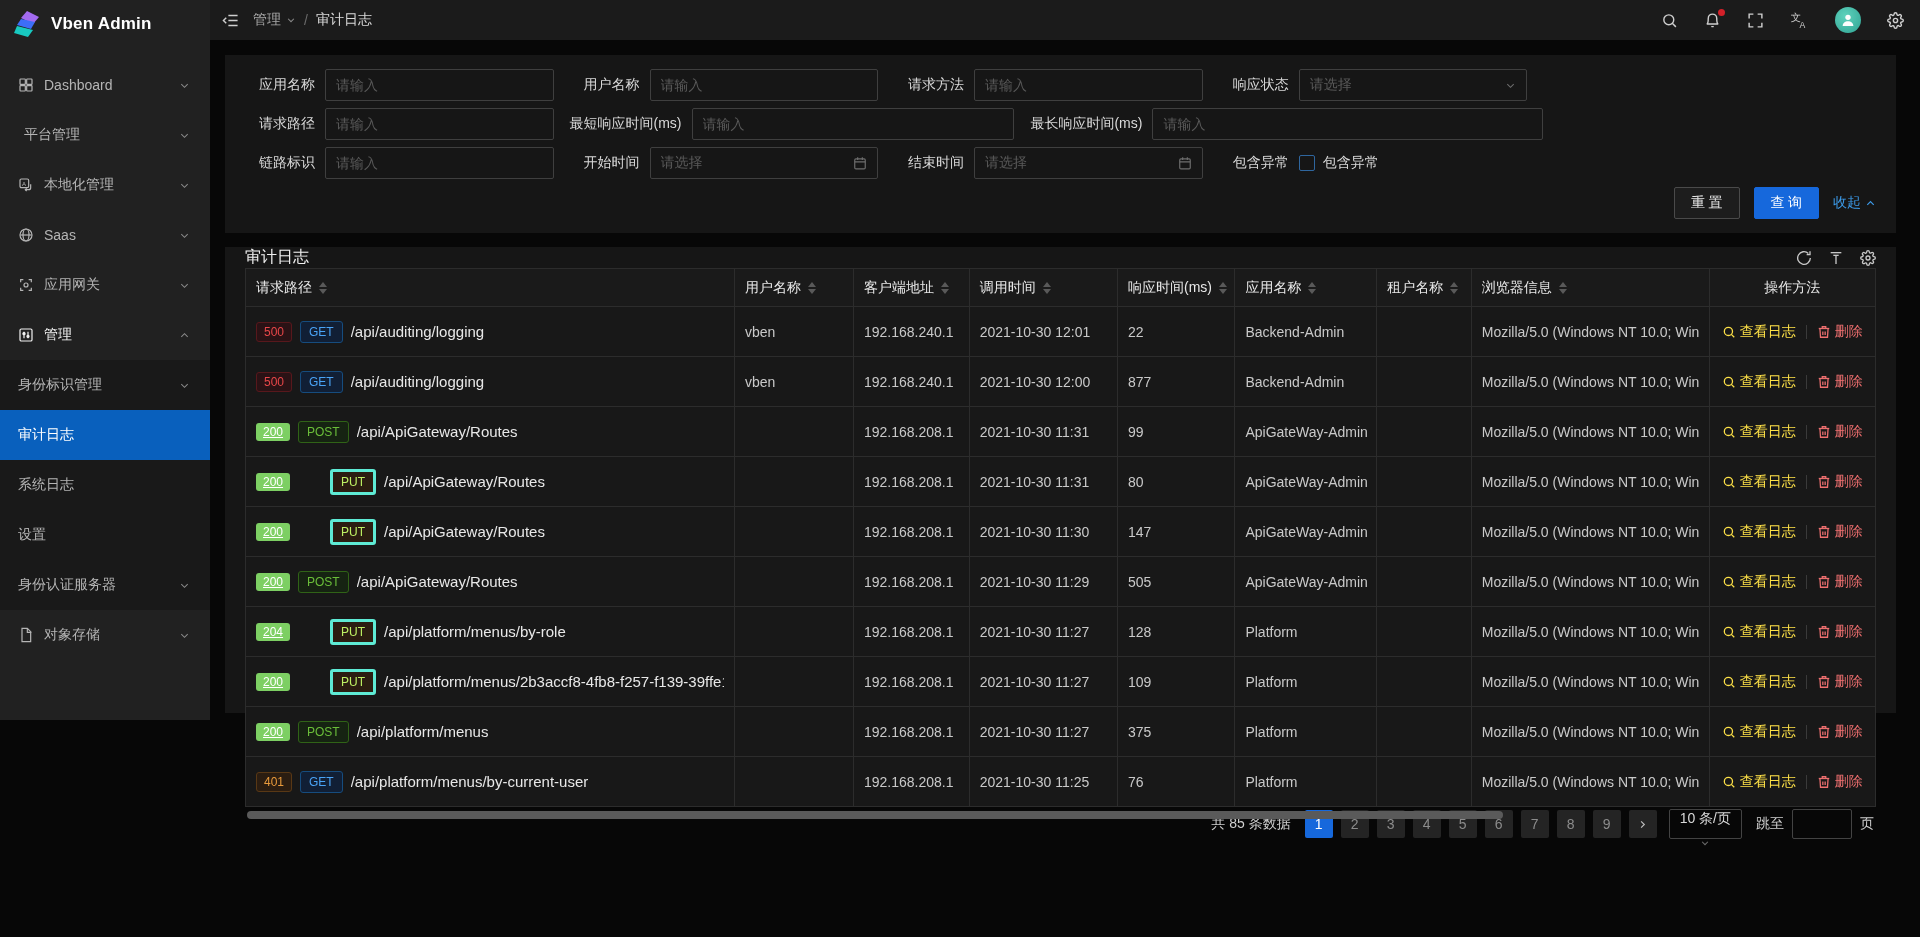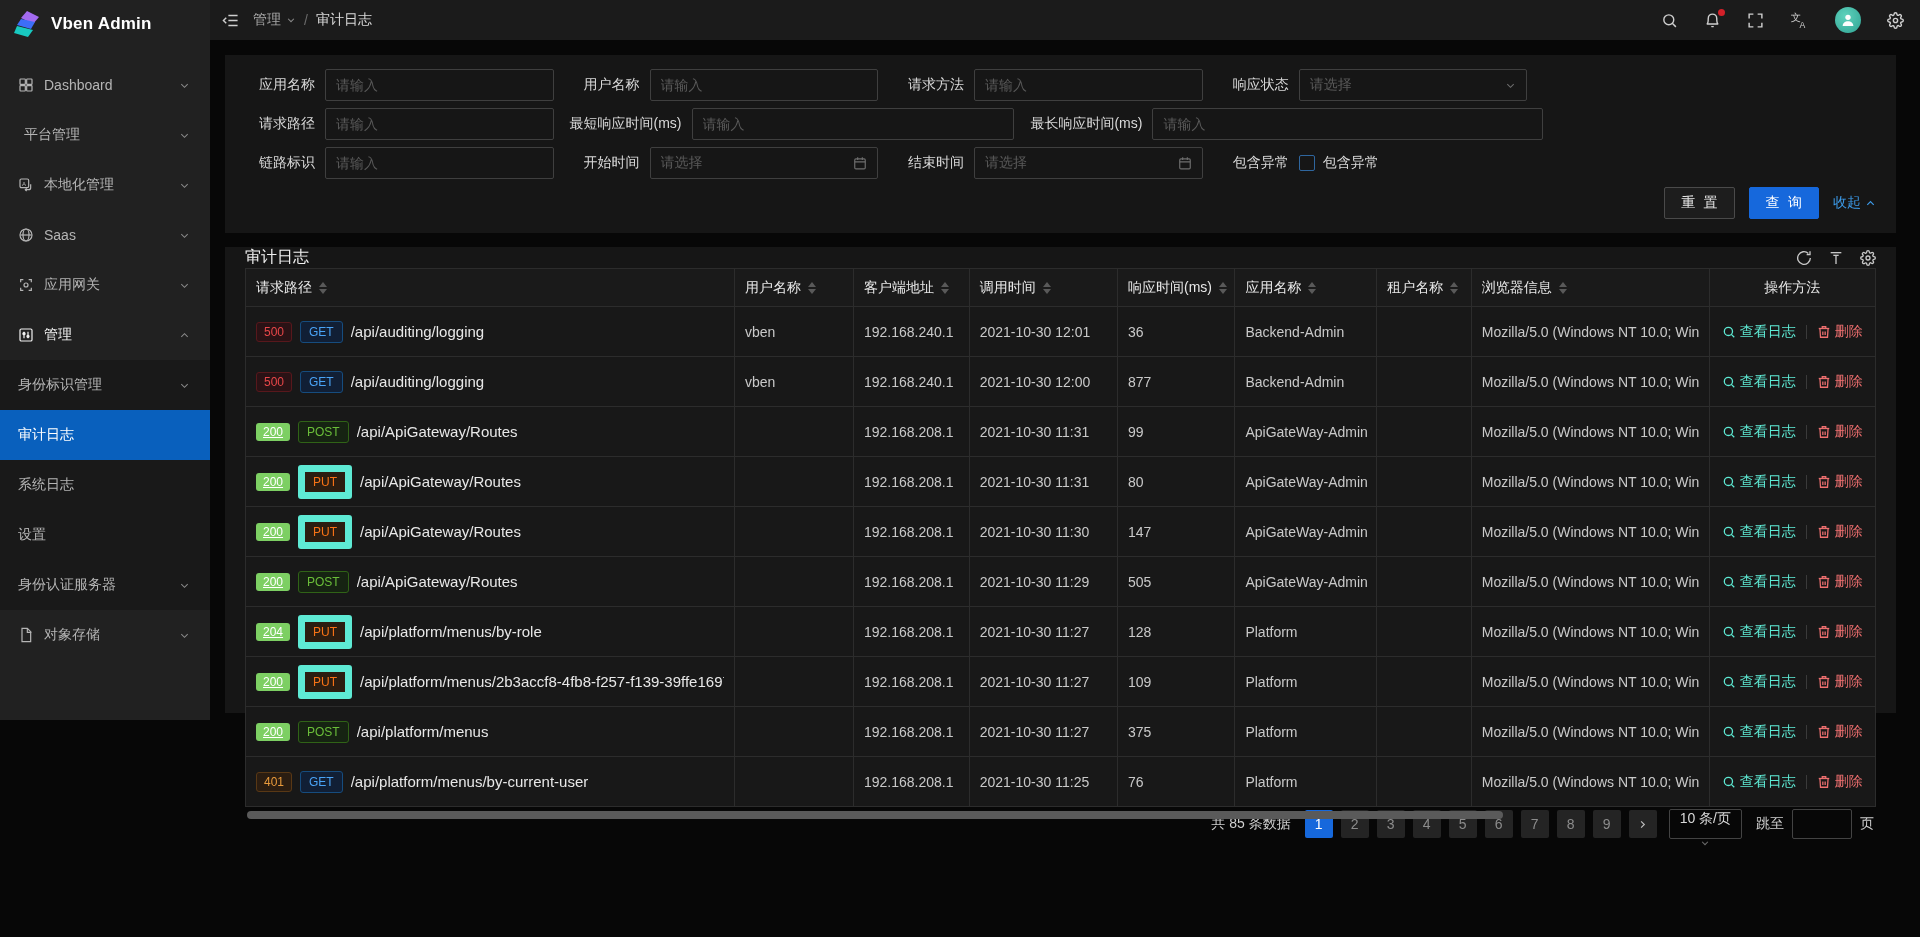--- a/index.html
+++ b/index.html
@@ -50,21 +50,21 @@
   .f-cell.w39 { width:39.5%; padding-right:0; }
   .f-label { color:#d9d9d9; white-space:nowrap; padding-right:10px; text-align:right; min-width:80px; }
   .f-ctrl { flex:1; height:32px; border:1px solid #3f3f3f; border-radius:2px; background:transparent; display:flex; align-items:center; padding:0 10px; color:#d9d9d9; position:relative; cursor:text; }
   input.f-input { width:100%; height:100%; background:transparent; border:none; outline:none; color:#d9d9d9; font-size:14px; font-family:inherit; }
   input.f-input::placeholder { color:#595959; }
   .f-ph { color:#595959; flex:1; white-space:nowrap; overflow:hidden; }
   .f-suffix { color:#6e6e6e; display:inline-flex; margin-left:6px; }
   .f-check { display:flex; align-items:center; gap:8px; cursor:pointer; }
   .checkbox { width:16px; height:16px; border:1px solid #2f669e; border-radius:2px; background:transparent; }
   .f-actions { display:flex; justify-content:flex-end; align-items:center; gap:14px; margin-top:8px; padding-right:2px; }
-  .btn { height:32px; padding:0 16px; border-radius:2px; font-size:14px; display:inline-flex; align-items:center; cursor:pointer; font-family:Liberation Mono, monospace; }
+  .btn { height:32px; padding:0 16px; border-radius:2px; font-size:14px; display:inline-flex; align-items:center; cursor:pointer; font-family:Liberation Serif, serif; }
   .btn-reset { background:#1d1d1d; border:1px solid #4a4a4a; color:#e8e8e8; }
   .btn-primary { background:#1668dc; border:1px solid #1668dc; color:#ffffff; }
   .link-collapse { color:#3c9ae8; display:inline-flex; align-items:center; gap:4px; cursor:pointer; }
 
   
   .table-card { flex:1; padding:0 20px 6px 20px; display:flex; flex-direction:column; min-height:0; }
   .t-head { height:48px; display:flex; align-items:center; }
   .t-title { font-size:16px; color:#f0f0f0; }
   .t-tools { margin-left:auto; display:flex; align-items:center; gap:16px; color:#c8c8c8; }
   .t-tools .tt { display:inline-flex; cursor:pointer; }
@@ -82,26 +82,26 @@
   .car.dn { border-top:5px solid #595959; }
 
   .c-path-wrap { display:flex; align-items:center; gap:8px; }
   .badge { display:inline-flex; align-items:center; justify-content:center; border-radius:3px; font-size:12px; padding:3px 7px; line-height:1; flex:none; }
   .st-solid-green { background:#7dcf63; color:#ffffff;text-decoration:underline; }
   .st-red { background:#2a1215; border:1px solid #58181c; color:#e84749; }
   .st-orange { background:#2b1d11; border:1px solid #593815; color:#e89a3c; }
   .mt { padding:4px 8px; }
   .mt-get { background:#111f35; border:1px solid #164c7e; color:#4aa3f5; }
   .mt-post { background:#162312; border:1px solid #306317; color:#6abe39; }
-  .mt-put { background:#2b1d11; border:7px solid #5eead4; color:#f97316; }
+  .mt-put { background:#2b1d11; border:3px solid #5eead4; color:#bef264;margin-left:32px; }
   .path-text { color:#e8e8e8; font-size:15px; overflow:hidden; text-overflow:clip; }
 
   .c-actions-wrap { display:flex; align-items:center; justify-content:center; gap:10px; }
   .act { display:inline-flex; align-items:center; gap:4px; cursor:pointer; font-size:14px; text-decoration:none; }
-  .act.view { color:#5eead4; }
+  .act.view { color:#fde047; }
   .act.del { color:#ed6f6f; }
   .act-sep { width:1px; height:14px; background:#3a3a3a; }
 
   .hscroll { height:12px; margin-top:2px; background:#111111; border-radius:6px; position:relative; }
   .hscroll .thumb { position:absolute; left:2px; top:2px; height:8px; width:77%; background:#5a5a5a; border-radius:4px; cursor:grab; }
 
   .pager { height:44px; display:flex; align-items:center; justify-content:flex-end; gap:8px; padding-right:2px; }
   .pg-total { color:#cfcfcf; margin-right:6px; }
   .pg-item { min-width:28px; height:28px; border-radius:2px; background:#242424; color:#8c8c8c; display:inline-flex; align-items:center; justify-content:center; cursor:pointer; font-size:14px; }
   .pg-item.active { background:#1668dc; color:#ffffff; }
@@ -549,21 +549,21 @@
                 <td>
                   <span class="c-path-wrap">
                     <span class="badge st-red">500</span>
                     <span class="badge mt mt-get">GET</span>
                     <span class="path-text">/api/auditing/logging</span>
                   </span>
                 </td>
                 <td>vben</td>
                 <td>192.168.240.1</td>
                 <td>2021-10-30 12:01</td>
-                <td>36</td>
+                <td>22</td>
                 <td>Backend-Admin</td>
                 <td></td>
                 <td>Mozilla/5.0 (Windows NT 10.0; Win</td>
                 <td>
                   <span class="c-actions-wrap">
                     <a class="act view">
                       <span>
                         <svg width="14" height="14" viewBox="0 0 24 24" fill="none" stroke="currentColor" stroke-width="2.2">
                           <circle cx="11" cy="11" r="7"></circle>
                           <path d="M21 21l-5-5"></path>

